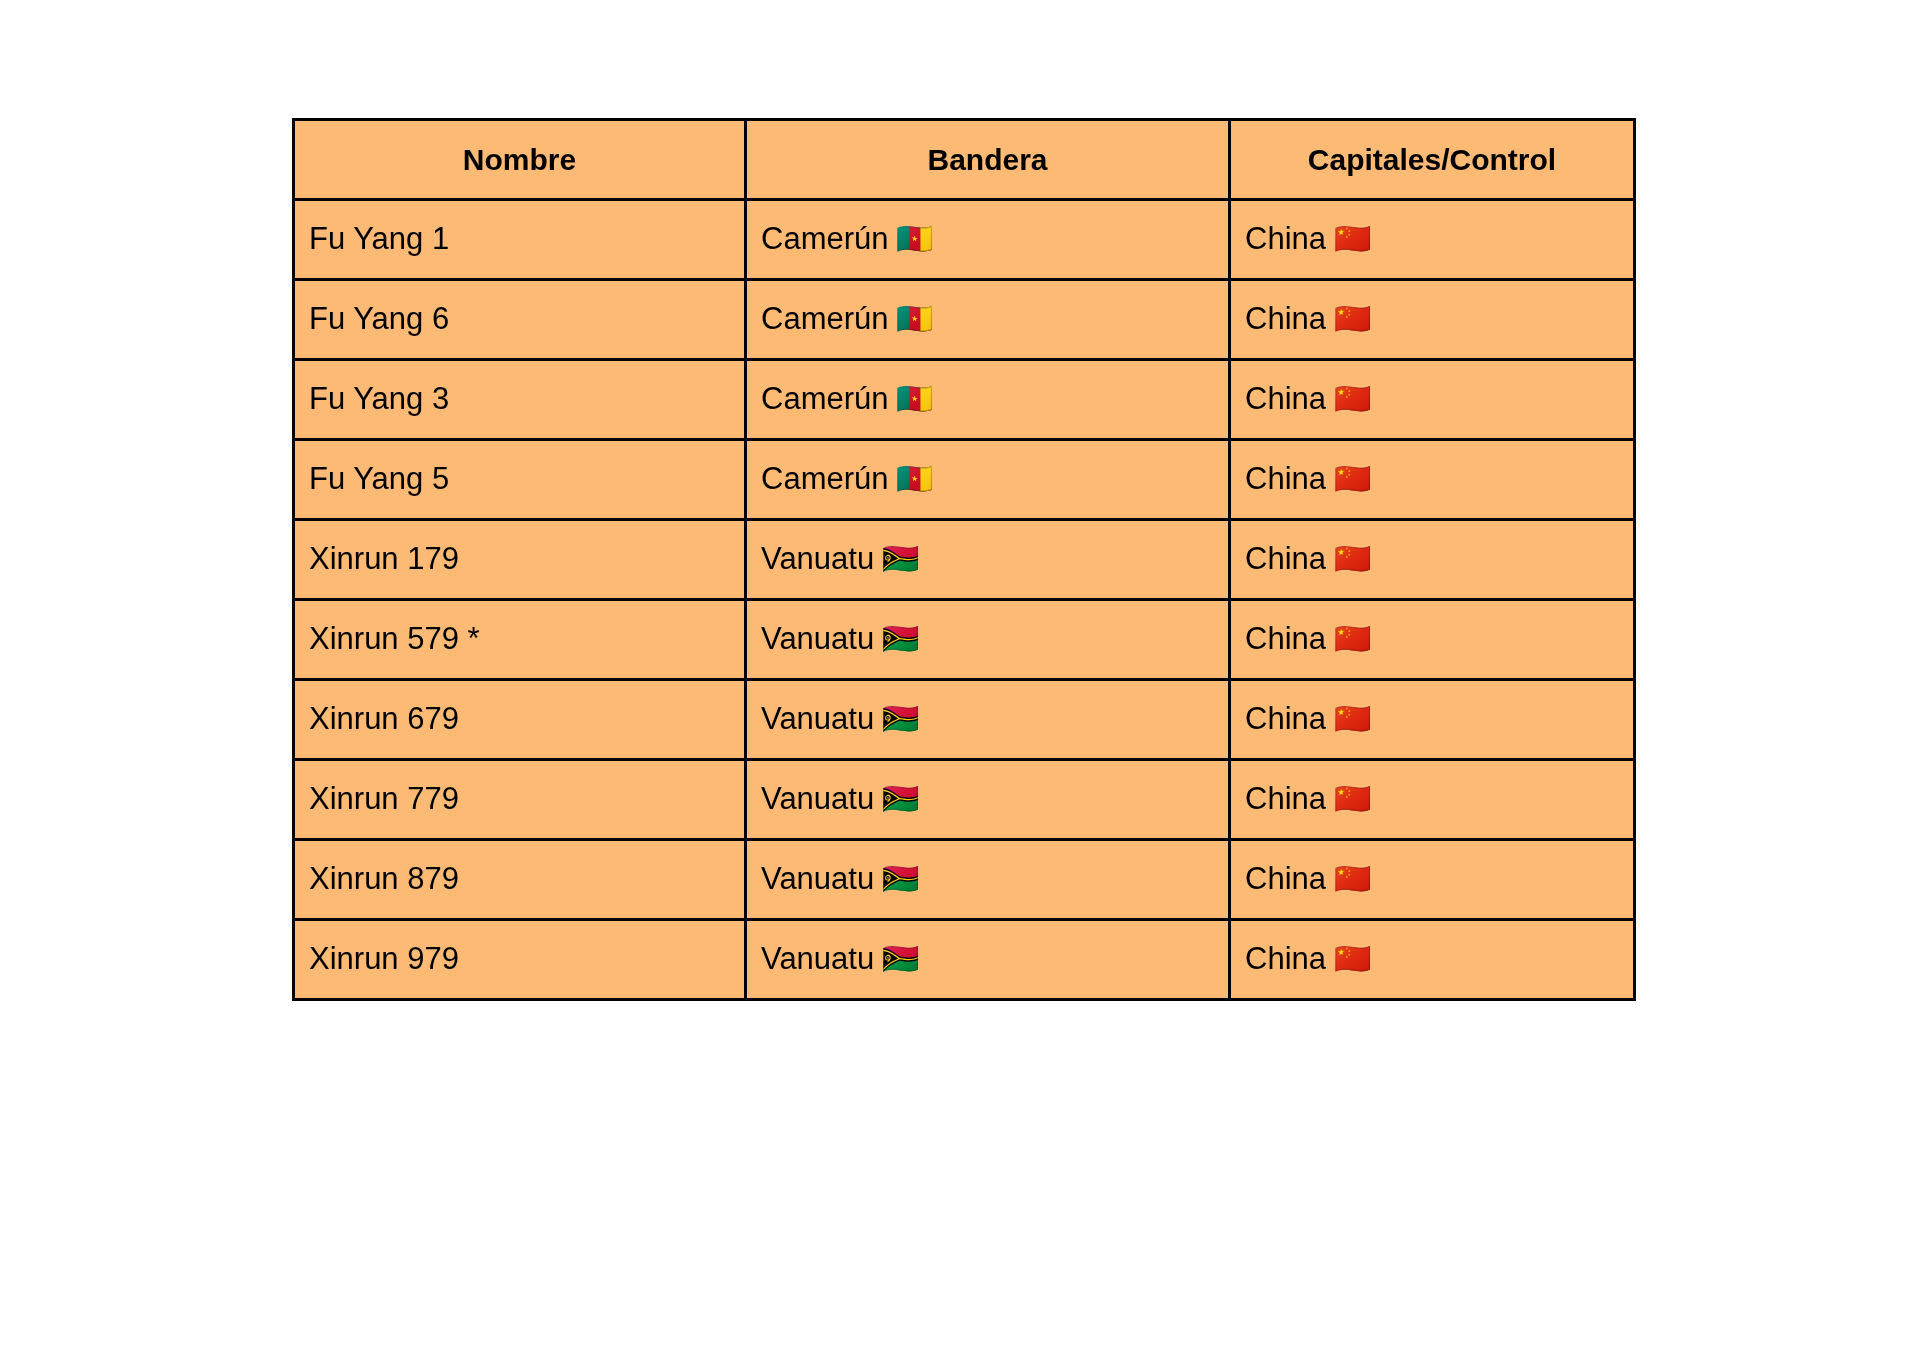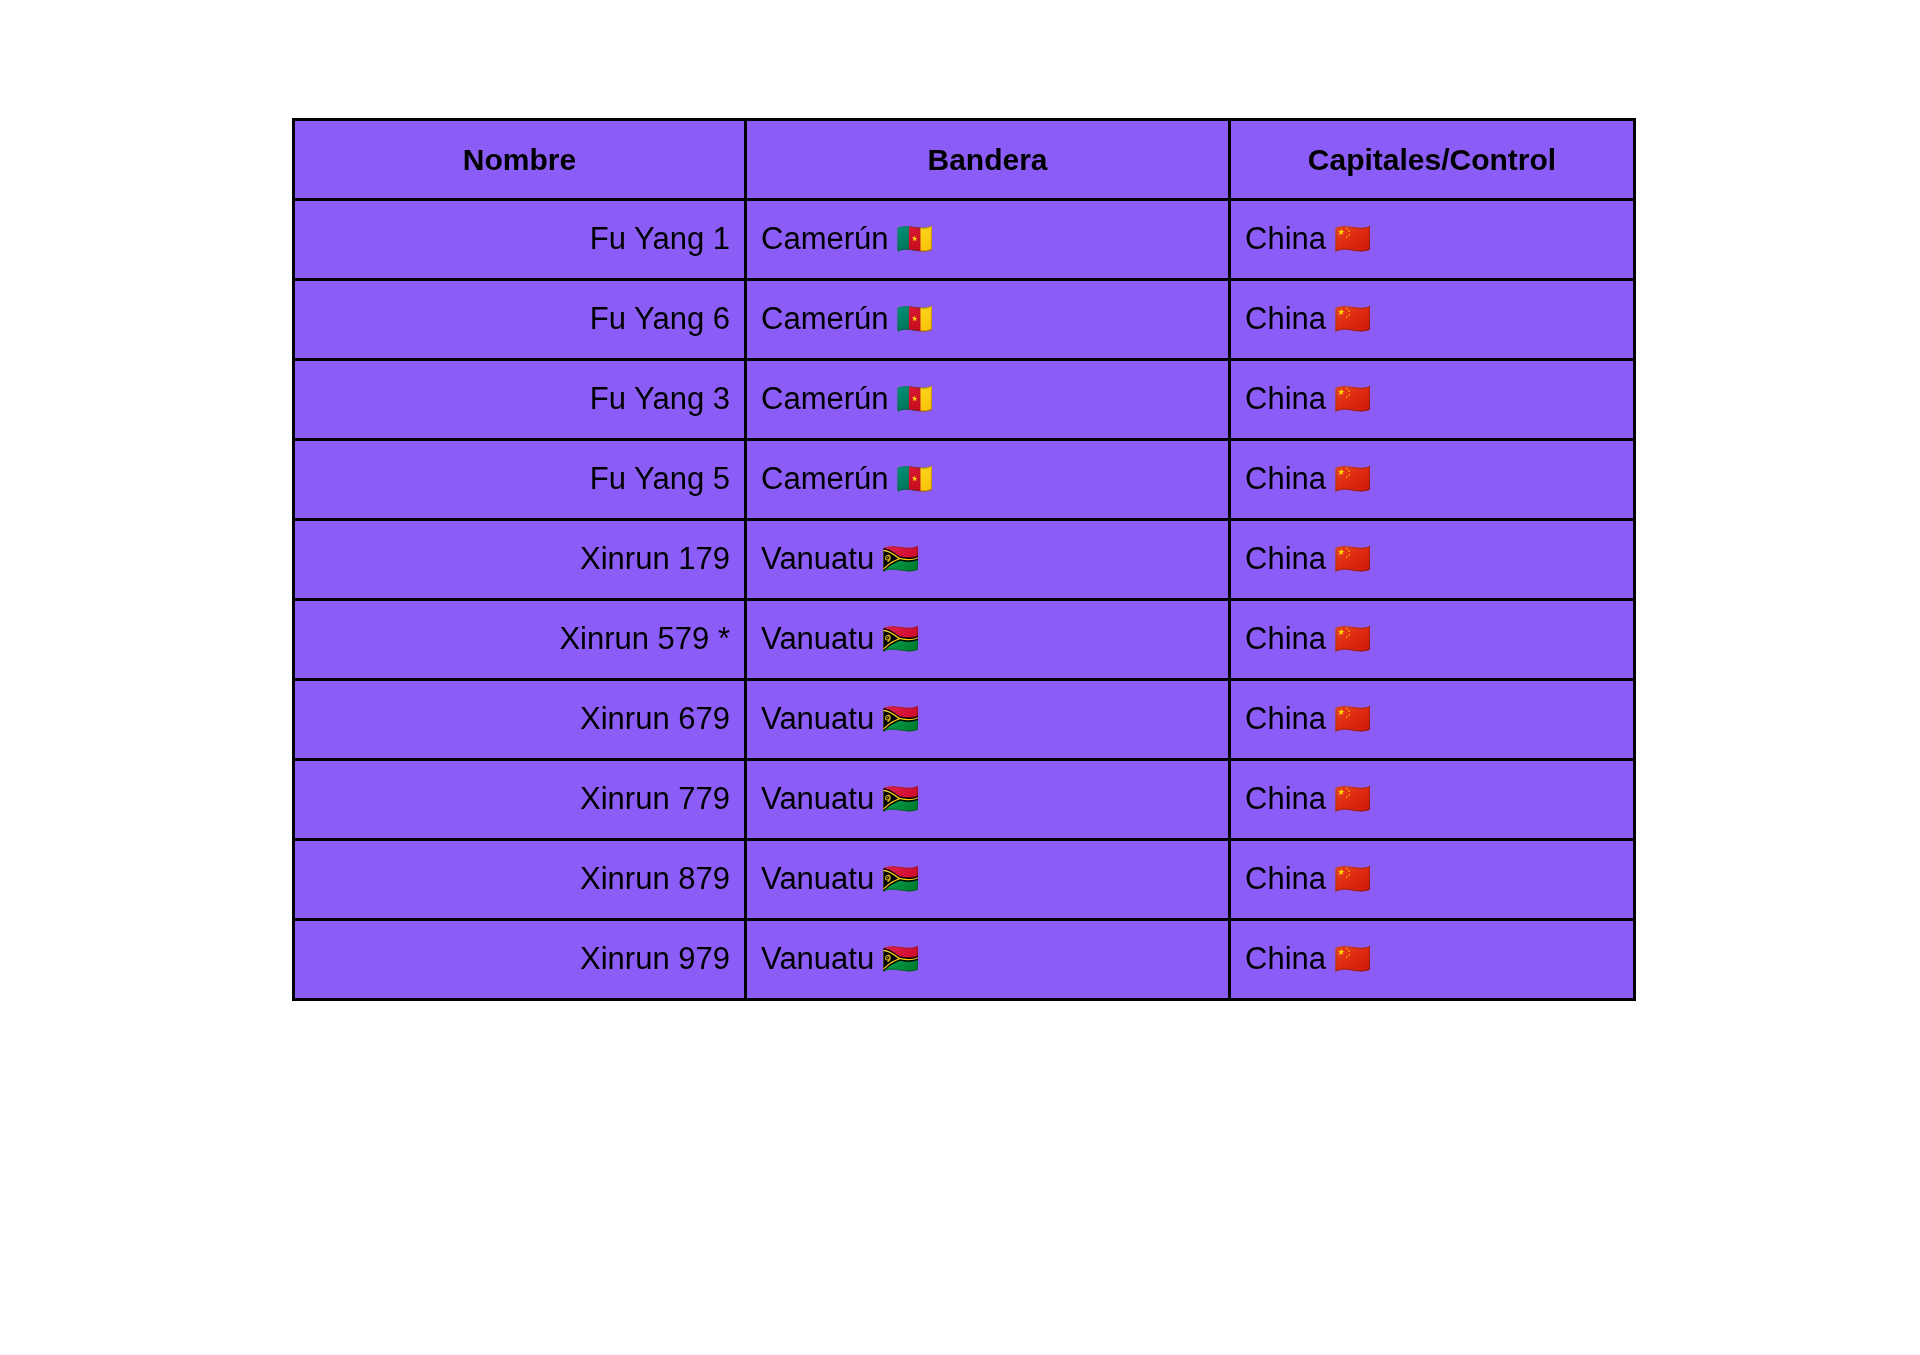--- a/index.html
+++ b/index.html
@@ -25,21 +25,21 @@
   .table-wrap {
     position: absolute;
     left: 292px;
     top: 118px;
     width: 1341px;
   }
   table.vessels {
     border-collapse: collapse;
     width: 1341px;
     table-layout: fixed;
-    background: #8b5cf6;
+    background: #fdba74;
   }
   table.vessels th,
   table.vessels td {
     border: 3px solid #000000;
     height: 80px;
     padding: 0 14px;
     font-size: 31px;
     line-height: 1.1;
     vertical-align: middle;
     box-sizing: border-box;
@@ -47,21 +47,21 @@
   table.vessels th {
     text-align: center;
     font-weight: bold;
     font-size: 30px;
   }
   col.c-name { width: 452px; }
   col.c-flag { width: 484px; }
   col.c-ctrl { width: 405px; }
 
   td.name {
-    text-align: right;
+    text-align: left;
     font-weight: normal;
     padding-left: 16px;
   }
   td.flag, td.ctrl {
     text-align: left;
   }
   .flag-emoji {
     font-size: 30px;
     margin-left: 8px;
     letter-spacing: 0;

